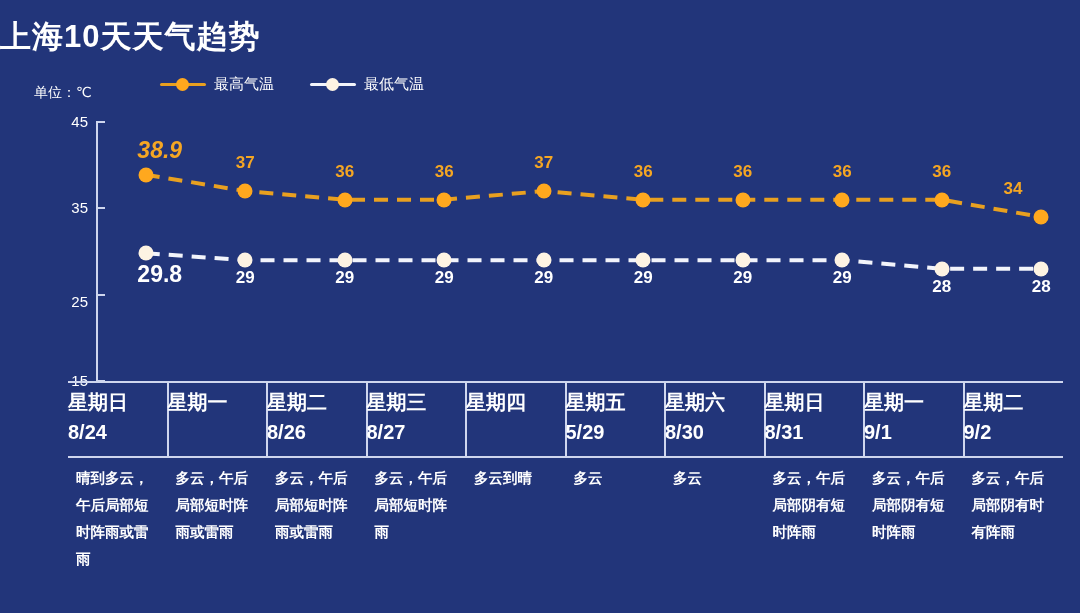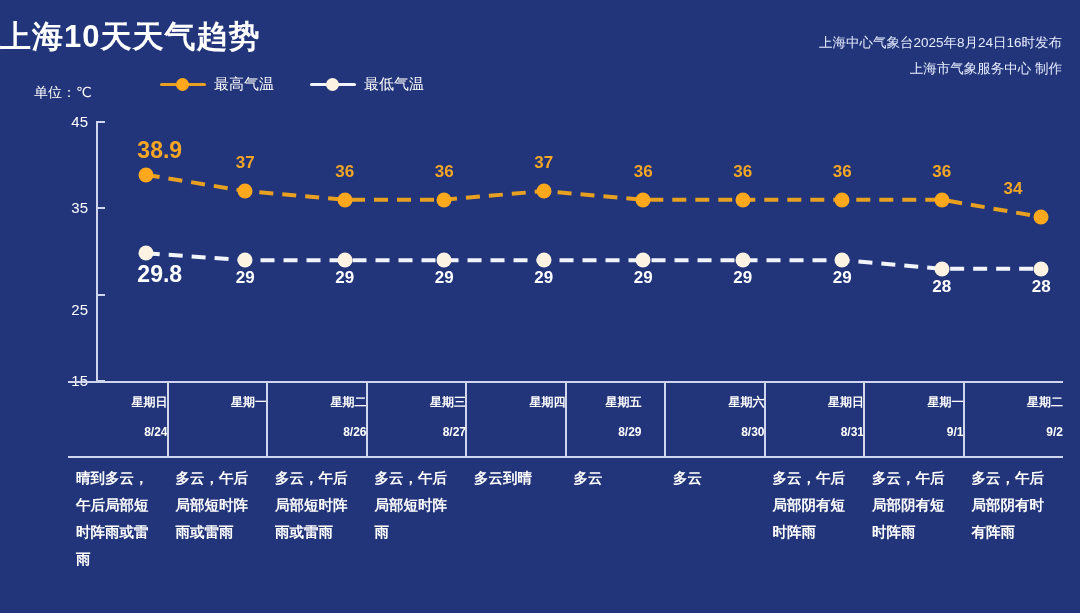--- a/index.html
+++ b/index.html
@@ -165,22 +165,22 @@
   .col-divider {
     position: absolute;
     top: 2px;
     width: 2px;
     height: 73px;
     background: #cfd6ee;
   }
   .day-cell {
     position: absolute;
     top: 6px;
-    text-align: right;
-    font-size: 12px;
+    text-align: left;
+    font-size: 20px;
     font-weight: bold;
     line-height: 30px;
     color: #ffffff;
   }
   .desc-cell {
     position: absolute;
     top: 84px;
     font-size: 14.5px;
     line-height: 27px;
     color: #ffffff;
@@ -188,24 +188,20 @@
     font-weight: bold;
   }
 </style>
 </head>
 <body>
 
 <div id="page">
 
   <div id="title">上海10天天气趋势</div>
 
-  <div id="issuer">
-    <div>上海中心气象台2025年8月24日16时发布</div>
-    <div>上海市气象服务中心 制作</div>
-  </div>
 
   <div id="unit">单位：℃</div>
 
   <div class="legend-item" id="legend-high">
     <span class="legend-mark">
       <span class="bar"></span>
         <span class="dot"></span>
     </span>
     <span>最高气温</span>
   </div>
@@ -219,31 +215,31 @@
   </div>
 
   <div id="plot">
     <div id="yaxis-line"></div>
     <div id="yticks-container">
         <div class="ytick" style="top: -1px;"></div>
         <div class="ylabel-wrap" style="top: 0px;">45</div>
         <div class="ytick" style="top: 85.3333px;"></div>
         <div class="ylabel-wrap" style="top: 86.3333px;">35</div>
         <div class="ytick" style="top: 171.667px;"></div>
-        <div class="ylabel-wrap" style="top: 188px;">25</div>
+        <div class="ylabel-wrap" style="top: 180px;">25</div>
         <div class="ytick" style="top: 258px;"></div>
         <div class="ylabel-wrap" style="top: 259px;">15</div>
       </div>
     <svg id="svg-lines" viewBox="0 0 995 259">
         <polyline points="49.75,52.663333333333355 149.25,69.06666666666669 248.75,77.70000000000002 348.25,77.70000000000002 447.75,69.06666666666669 547.25,77.70000000000002 646.75,77.70000000000002 746.25,77.70000000000002 845.75,77.70000000000002 945.25,94.96666666666667" fill="none" stroke="#e8a020" stroke-width="4" stroke-dasharray="14 9" stroke-linecap="butt"></polyline>
         <polyline points="49.75,131.22666666666666 149.25,138.13333333333333 248.75,138.13333333333333 348.25,138.13333333333333 447.75,138.13333333333333 547.25,138.13333333333333 646.75,138.13333333333333 746.25,138.13333333333333 845.75,146.76666666666665 945.25,146.76666666666665" fill="none" stroke="#f2f4fb" stroke-width="4" stroke-dasharray="14 9" stroke-linecap="butt"></polyline>
       </svg>
     <div id="points-container">
         <div class="pt-dot high" style="left: 49.75px; top: 52.6633px;"></div>
-        <div class="pt-label high big" style="left: 63.75px; top: 14.6633px;">38.9</div>
+        <div class="pt-label high big" style="left: 63.75px; top: 14.6633px; font-style: italic;">38.9</div>
         <div class="pt-dot high" style="left: 149.25px; top: 69.0667px;"></div>
         <div class="pt-label high" style="left: 149.25px; top: 31.0667px;">37</div>
         <div class="pt-dot high" style="left: 248.75px; top: 77.7px;"></div>
         <div class="pt-label high" style="left: 248.75px; top: 39.7px;">36</div>
         <div class="pt-dot high" style="left: 348.25px; top: 77.7px;"></div>
         <div class="pt-label high" style="left: 348.25px; top: 39.7px;">36</div>
         <div class="pt-dot high" style="left: 447.75px; top: 69.0667px;"></div>
         <div class="pt-label high" style="left: 447.75px; top: 31.0667px;">37</div>
         <div class="pt-dot high" style="left: 547.25px; top: 77.7px;"></div>
         <div class="pt-label high" style="left: 547.25px; top: 39.7px;">36</div>
@@ -305,21 +301,21 @@
         </div>
         <div class="desc-cell" style="left: 306.5px; width: 83.5px;">多云，午后局部短时阵雨</div>
         <div class="col-divider" style="left: 397px;"></div>
         <div class="day-cell" style="left: 398px; width: 99.5px;">
           <div>星期四</div>
         </div>
         <div class="desc-cell" style="left: 406px; width: 83.5px;">多云到晴</div>
         <div class="col-divider" style="left: 496.5px;"></div>
         <div class="day-cell" style="left: 497.5px; width: 76px;">
           <div>星期五</div>
-          <div>8/29</div>
+          <div>5/29</div>
         </div>
         <div class="desc-cell" style="left: 505.5px; width: 83.5px;">多云</div>
         <div class="col-divider" style="left: 596px;"></div>
         <div class="day-cell" style="left: 597px; width: 99.5px;">
           <div>星期六</div>
           <div>8/30</div>
         </div>
         <div class="desc-cell" style="left: 605px; width: 83.5px;">多云</div>
         <div class="col-divider" style="left: 695.5px;"></div>
         <div class="day-cell" style="left: 696.5px; width: 99.5px;">

